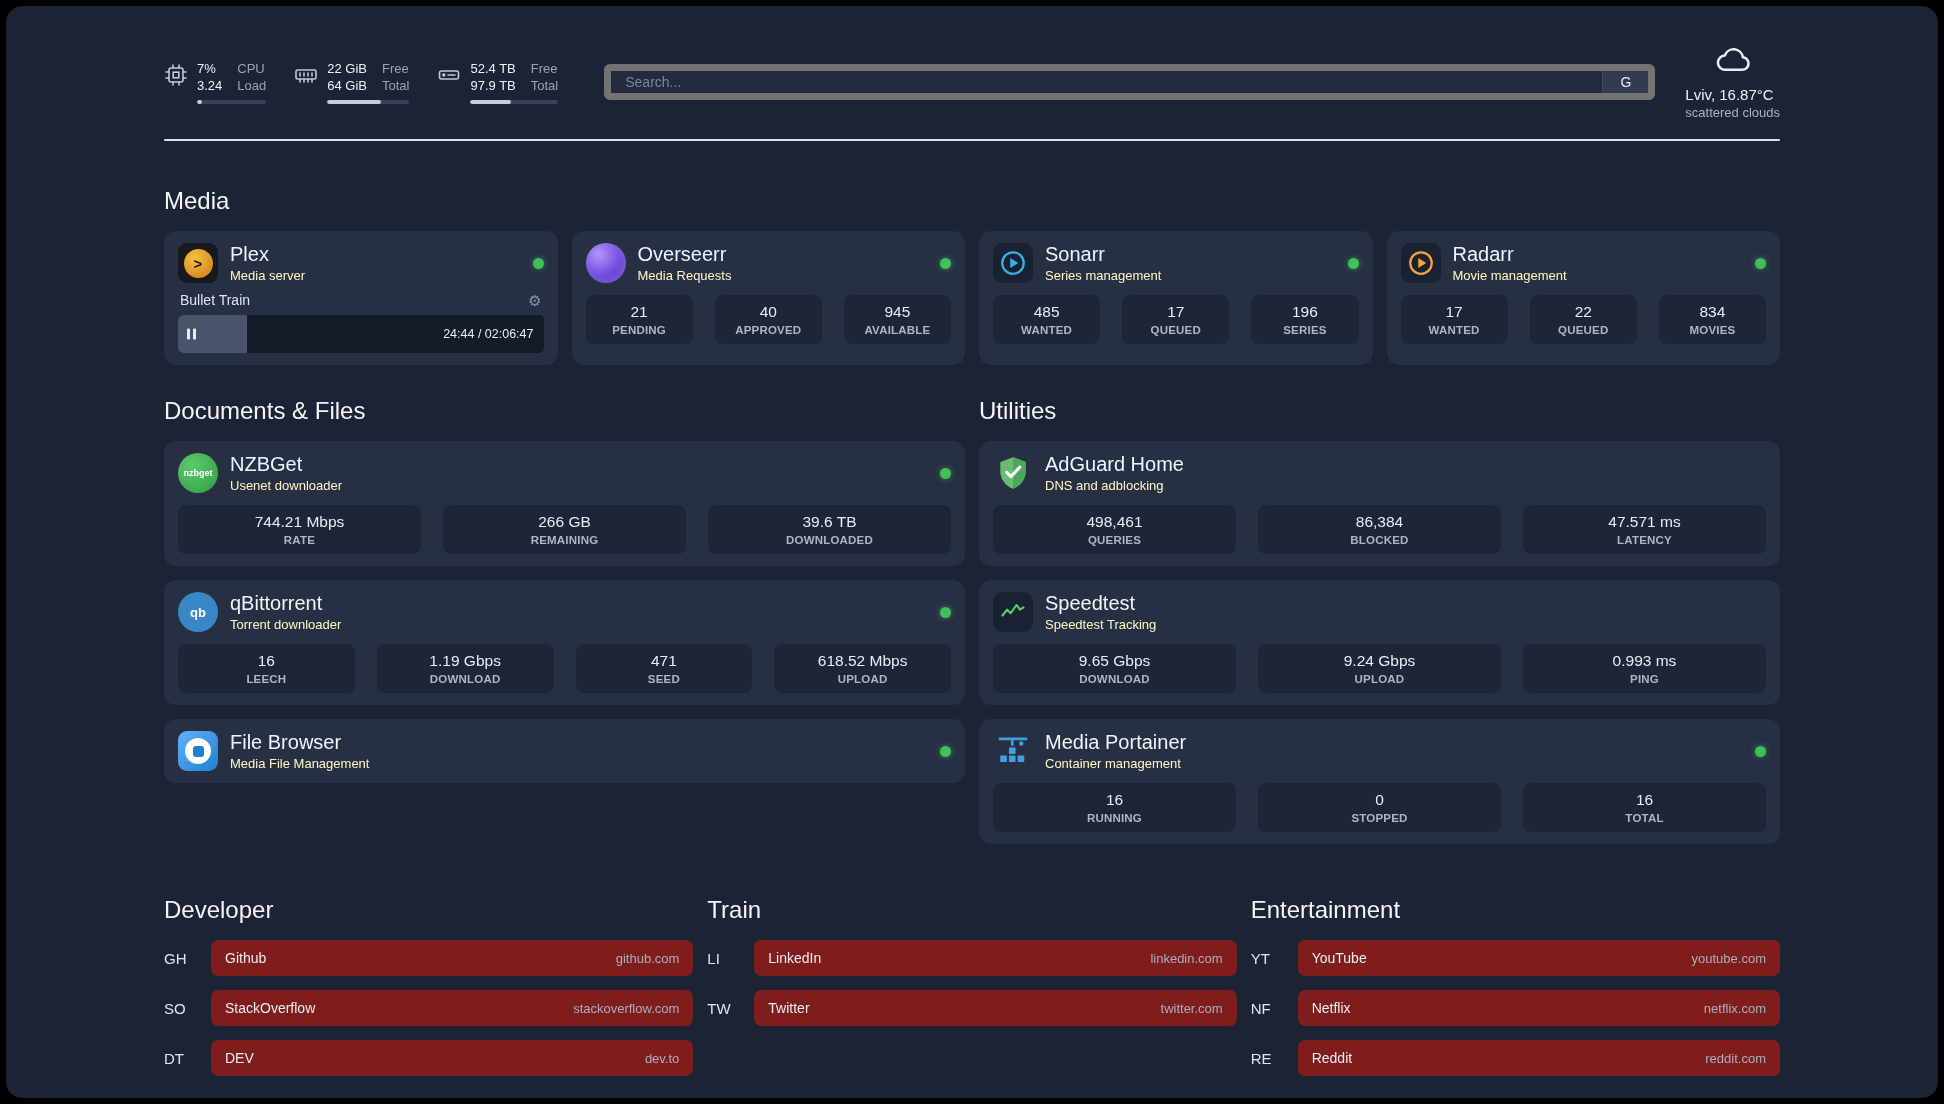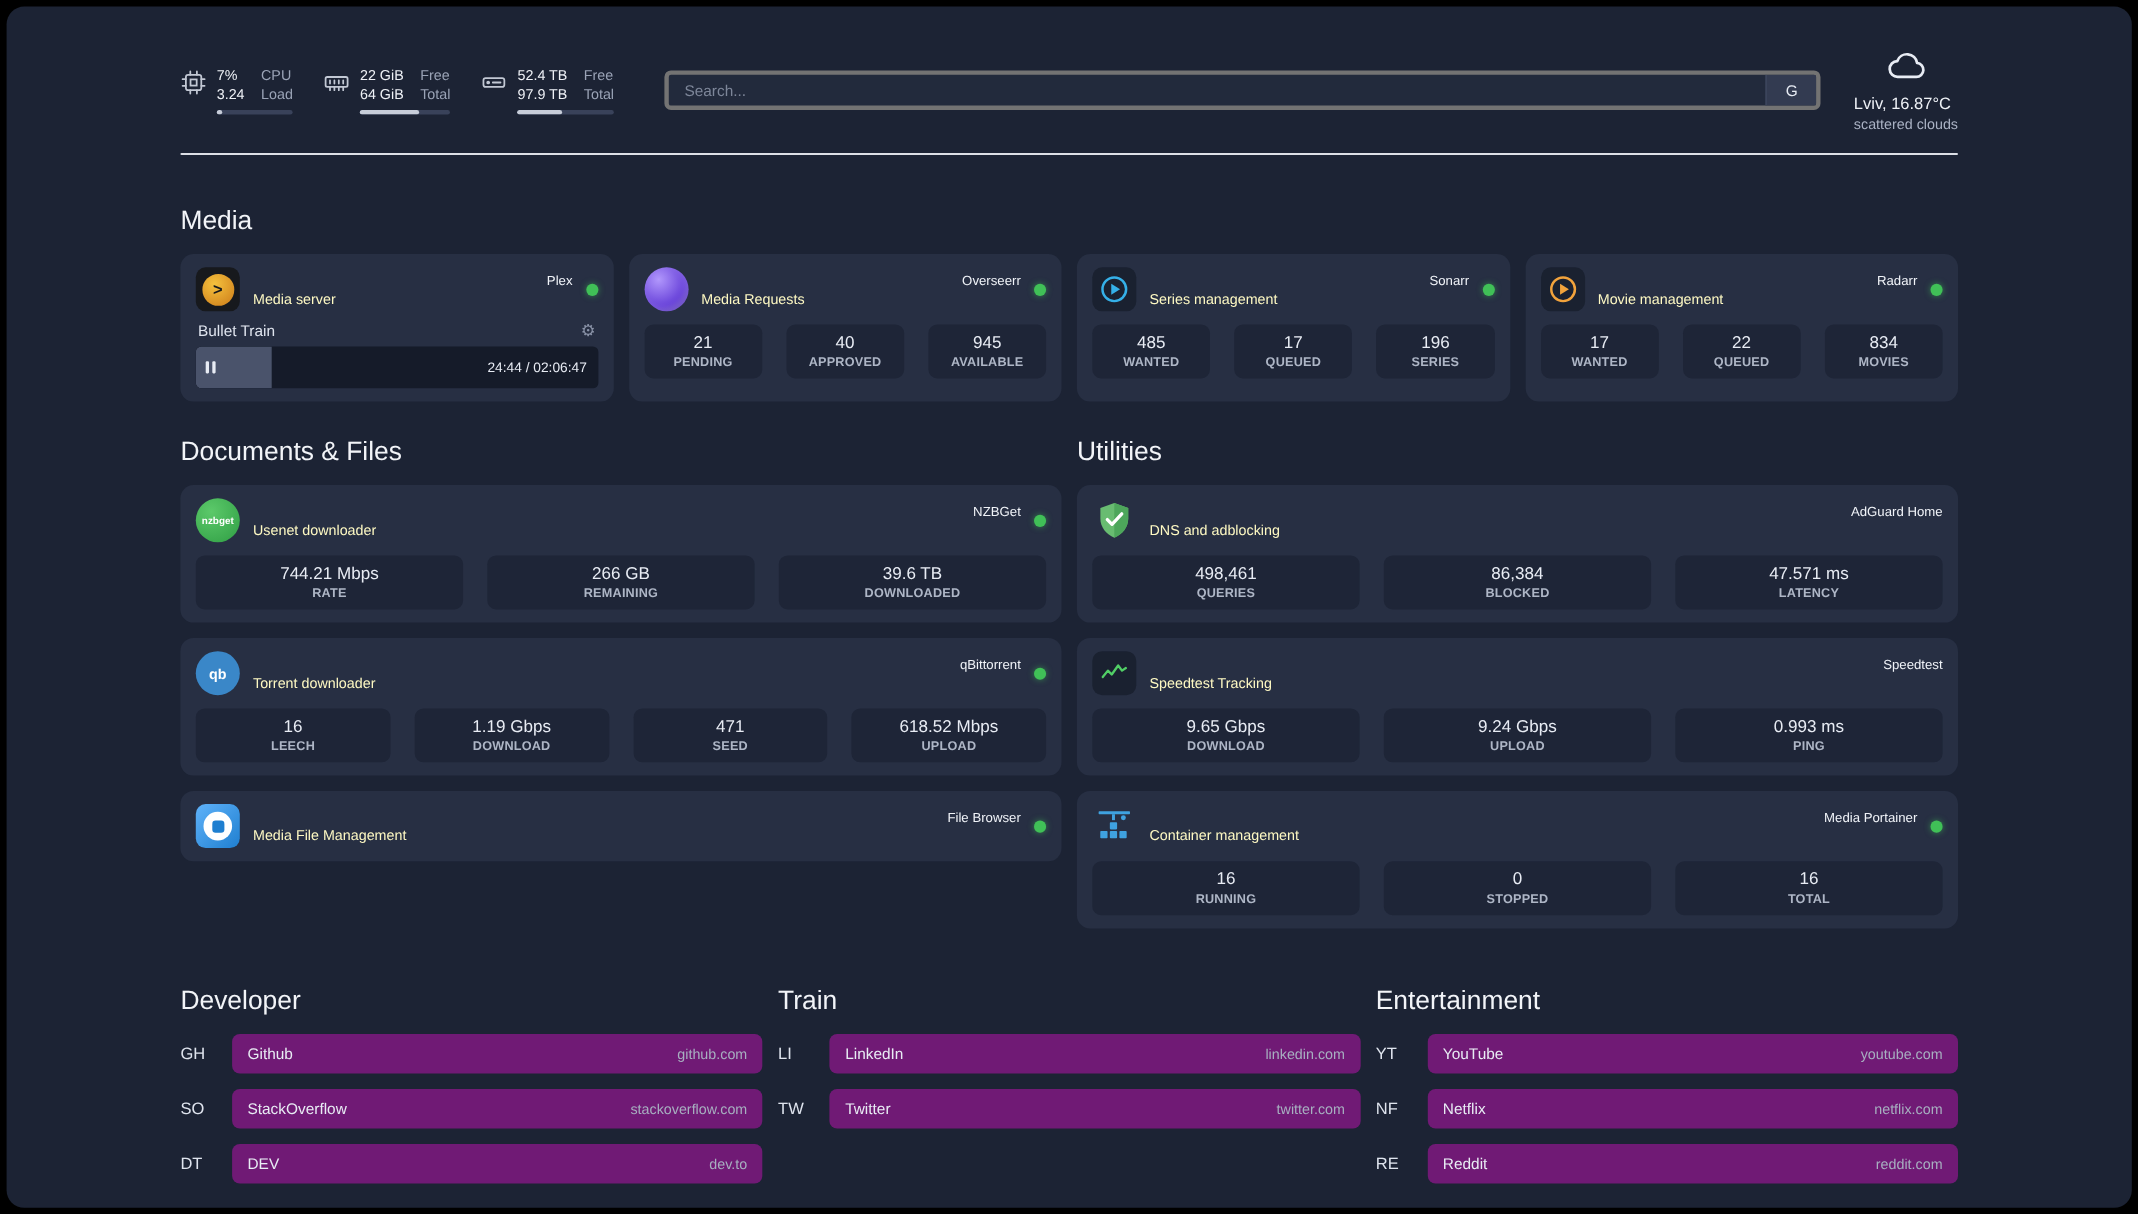--- a/index.html
+++ b/index.html
@@ -13,21 +13,21 @@
   .sysstat { display:flex; align-items:flex-start; gap:9px; margin-right:28px; }
   .sysstat-icon { margin-top:3px; line-height:0; }
   .sys-cols { display:flex; gap:15px; }
   .sys-col { display:flex; flex-direction:column; font-size:13px; line-height:17px; }
   .sys-col.values { color:#eef1f6; }
   .sys-col.labels { color:#9aa3b6; }
   .sys-bar { height:4px; background:#39425a; border-radius:2px; margin-top:6px; overflow:hidden; }
   .sys-bar i { display:block; height:100%; background:#c7cdd9; border-radius:2px; }
 
   .searchwrap { flex:1; display:flex; align-items:center; height:36px; margin:0 30px 0 18px;
-                background:#222a3c; border:4px solid #737373; border-radius:6px; overflow:hidden;justify-content:space-between; }
+                background:#222a3c; border:7px solid #737373; border-radius:6px; overflow:hidden;justify-content:space-between; }
   .searchwrap input { flex:1; height:100%; background:transparent; border:none; outline:none;
                       color:#dfe4ee; font-size:14px; padding:0 14px; font-family:inherit; }
   .searchwrap input::placeholder { color:#7d8699; }
   .search-engine { width:46px; height:100%; display:flex; align-items:center; justify-content:center;
                    background:#333b51; border-left:1px solid #414b63; color:#e8ecf4; font-size:14px; cursor:pointer; }
 
   .weather { display:flex; align-items:center; gap:12px;flex-direction:column; }
   .weather-loc { font-size:15px; color:#eef1f6; }
   .weather-cond { font-size:13px; color:#aab2c4; margin-top:2px; }
 
@@ -38,21 +38,21 @@
   .section-media { margin-top:46px; }
   .media-grid { display:grid; grid-template-columns:repeat(4,1fr); gap:14px; }
   .grid2 { display:grid; grid-template-columns:1fr 1fr; gap:14px; margin-top:32px; align-items:start; }
   .col .card { margin-bottom:14px; }
   .col .card:last-child { margin-bottom:0; }
 
   
   .card { background:#272f43; border-radius:12px; padding:12px 14px; }
   .card-head { display:flex; align-items:center; gap:12px; cursor:pointer; }
   .titles { flex:1; min-width:0; }
-  .app-name { font-size:12px; font-weight:500; color:#f0f3f8;text-align:right; }
+  .app-name { font-size:20px; font-weight:500; color:#f0f3f8; }
   .app-sub { font-size:13px; color:#fef9c3; margin-top:2px; }
   .dot { width:11px; height:11px; border-radius:50%; background:#40c057; box-shadow:0 0 6px rgba(64,192,87,.6); flex:none; }
 
   .stats { display:flex; gap:22px; margin-top:12px; }
   .stat { flex:1; background:#1e2537; border-radius:8px; padding:8px 4px; text-align:center; }
   .stat-value { font-size:15.5px; color:#e8ecf4; }
   .stat-label { font-size:11.5px; font-weight:700; color:#aeb6c6; margin-top:3px; letter-spacing:.2px; }
 
   .app-icon { width:40px; height:40px; border-radius:9px; display:flex; align-items:center; justify-content:center; flex:none; }
   .icon-dark { background:#1a2130; }
@@ -85,21 +85,21 @@
   .player-fill { height:100%; background:#4a536b; border-radius:5px 0 0 5px; }
   .pause { position:absolute; left:9px; top:50%; transform:translateY(-50%); display:flex; gap:3px; cursor:pointer; }
   .pause i { display:block; width:3px; height:11px; background:#e8ecf4; border-radius:1px; }
   .player-time { position:absolute; right:10px; top:50%; transform:translateY(-50%); font-size:12.5px; color:#e8ecf4; }
 
   
   .bm-grid { display:grid; grid-template-columns:repeat(3,1fr); gap:14px; margin-top:52px; align-items:start; }
   .bm-row { display:flex; align-items:center; margin-bottom:14px; }
   .bm-row:last-child { margin-bottom:0; }
   .bm-abbr { width:34px; margin-right:13px; font-size:15px; color:#dfe4ee; }
-  .bm-bar { flex:1; height:36px; background:#701a75; border-radius:7px; display:flex; align-items:center;
+  .bm-bar { flex:1; height:36px; background:#7f1d1d; border-radius:7px; display:flex; align-items:center;
             justify-content:space-between; padding:0 14px; cursor:pointer; }
   .bm-name { font-size:14px; color:#e8ecf4; }
   .bm-url { font-size:13px; color:#a7afc0; }
 </style>
 </head>
 <body>
 
 <div class="app">
   <div class="content">
 

